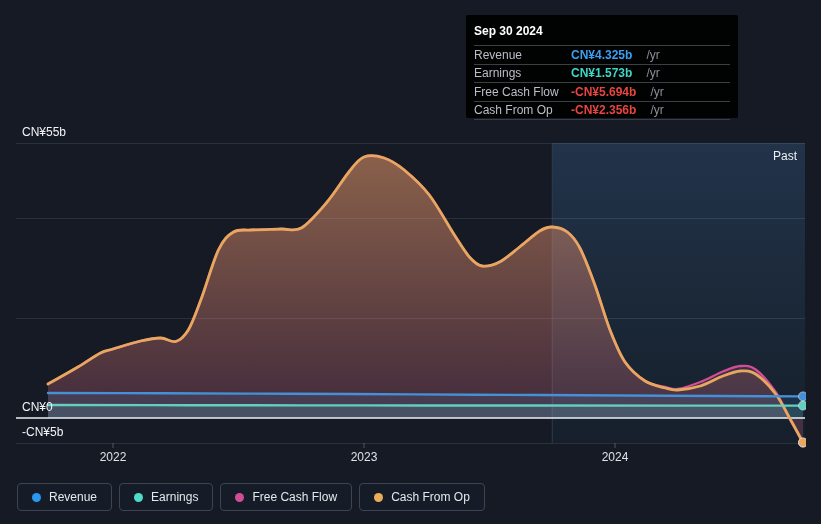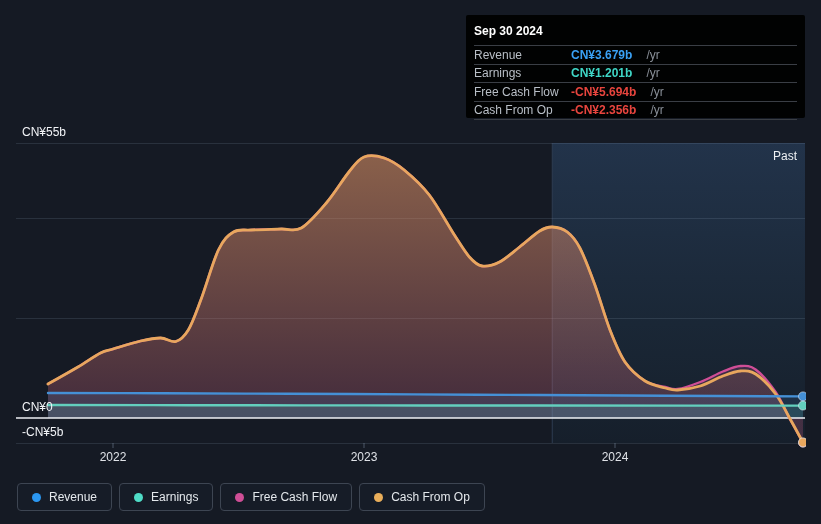--- a/index.html
+++ b/index.html
@@ -2,21 +2,21 @@
 <html><head>
 <meta charset="utf-8">
 <style>
   html,body{margin:0;padding:0;background:#151a24;}
   .stage{position:relative;width:821px;height:524px;background:#151a24;
          font-family:"Liberation Sans",sans-serif;overflow:hidden;}
   svg{position:absolute;left:0;top:0;}
   svg text{font-family:"Liberation Sans",sans-serif;}
 
   
-  .tooltip{position:absolute;left:466px;top:15px;width:339px;height:103px;
+  .tooltip{position:absolute;left:466px;top:15px;width:272px;height:103px;
            box-sizing:border-box;background:#010202;border-radius:2px;
            padding:7px 8px 8px 8px;z-index:5;}
   .tt-title{font-size:12px;font-weight:bold;color:#ffffff;padding:2px 0 7px 0;}
   .tt-row{display:flex;align-items:center;height:17.5px;border-top:1px solid #3a3e45;
           font-size:12px;}
   .tt-row:last-child{border-bottom:1px solid #3a3e45;}
   .tt-label{width:97px;color:#b9bfc7;}
   .tt-value{font-weight:bold;}
   .tt-suffix{color:#8a9099;margin-left:14px;}
 
@@ -82,26 +82,26 @@
       <text x="364" y="461" fill="#dfe2e7" font-size="12" text-anchor="middle">2023</text>
       <line x1="615" y1="443" x2="615" y2="448" stroke="rgba(160,180,205,0.4)" stroke-width="1"></line>
       <text x="615" y="461" fill="#dfe2e7" font-size="12" text-anchor="middle">2024</text>
       <text x="797" y="160" fill="#edf0f3" font-size="12" text-anchor="end">Past</text>
     </svg>
 
   <div class="tooltip">
     <div class="tt-title">Sep 30 2024</div>
     <div class="tt-row">
       <span class="tt-label">Revenue</span>
-      <span class="tt-value" style="color: rgb(58, 160, 244);">CN¥3.679b</span>
+      <span class="tt-value" style="color: rgb(58, 160, 244);">CN¥4.325b</span>
       <span class="tt-suffix">/yr</span>
     </div>
     <div class="tt-row">
       <span class="tt-label">Earnings</span>
-      <span class="tt-value" style="color: rgb(63, 214, 198);">CN¥1.201b</span>
+      <span class="tt-value" style="color: rgb(63, 214, 198);">CN¥1.573b</span>
       <span class="tt-suffix">/yr</span>
     </div>
     <div class="tt-row">
       <span class="tt-label">Free Cash Flow</span>
       <span class="tt-value" style="color: rgb(232, 69, 62);">-CN¥5.694b</span>
       <span class="tt-suffix">/yr</span>
     </div>
     <div class="tt-row">
       <span class="tt-label">Cash From Op</span>
       <span class="tt-value" style="color: rgb(232, 69, 62);">-CN¥2.356b</span>

